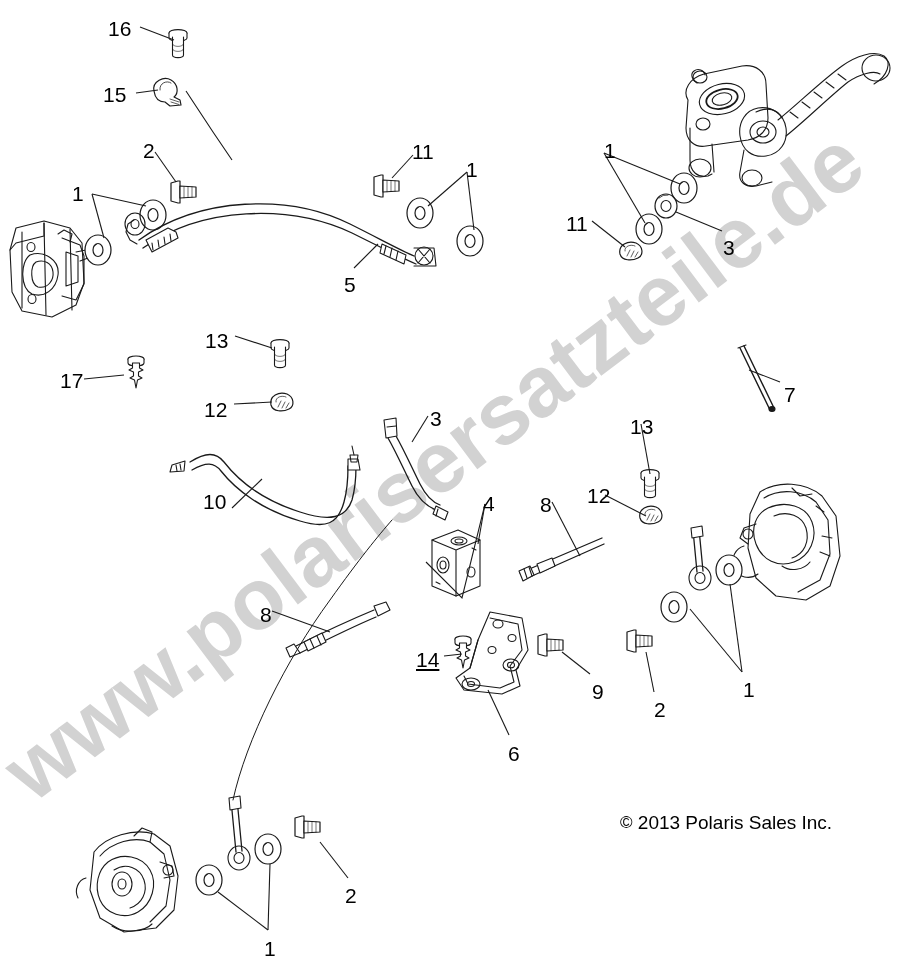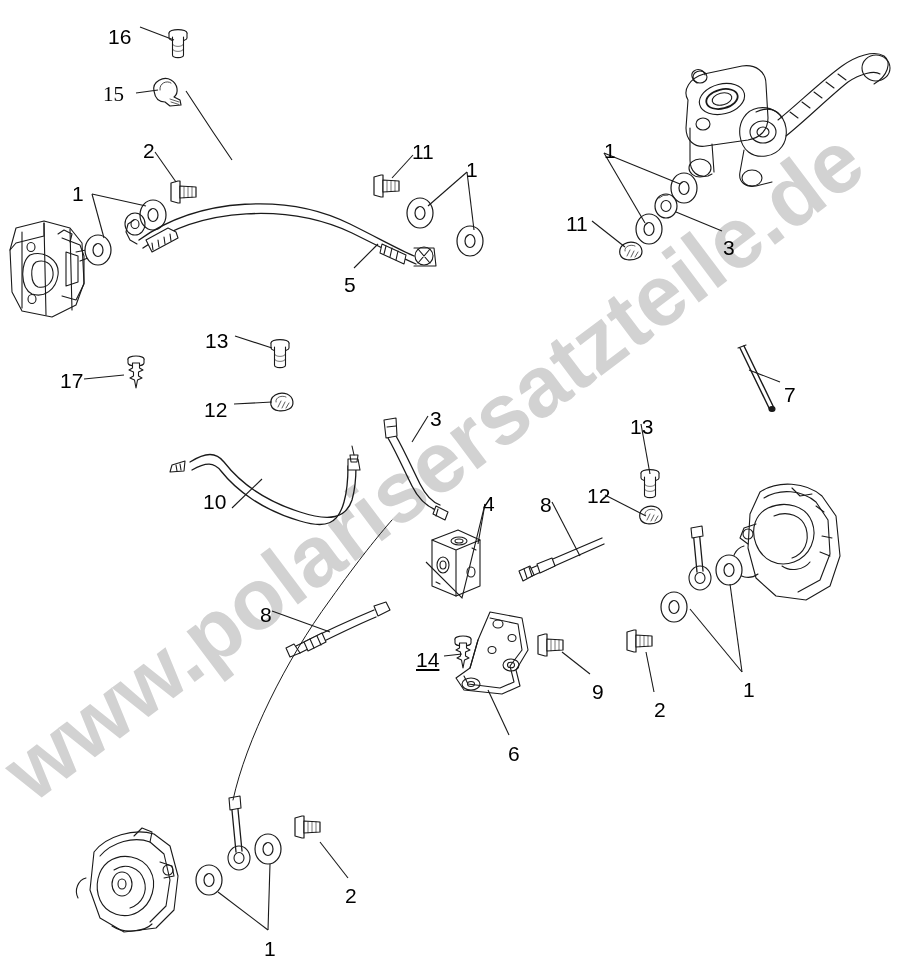--- a/index.html
+++ b/index.html
@@ -387,22 +387,22 @@
       <path d="M 654 692 L 646 652"></path>
       <path d="M 742 672 L 690 609"></path>
       <path d="M 742 672 L 730 584"></path>
       <path d="M 509 735 L 488 690"></path>
       <path d="M 348 878 L 320 842"></path>
       <path d="M 268 930 L 218 892"></path>
       <path d="M 268 930 L 270 864"></path>
     </g>
   </svg>
 
-  <div class="callout" style="left:108px; top:18px;margin-top:8px;">16</div>
-  <div class="callout" style="left:103px; top:84px;font-family:Liberation Serif, serif;">15</div>
+  <div class="callout" style="left:108px; top:18px;">16</div>
+  <div class="callout" style="left:103px; top:84px;">15</div>
   <div class="callout" style="left:143px; top:140px;">2</div>
   <div class="callout" style="left:412px; top:141px;">11</div>
   <div class="callout" style="left:466px; top:159px;">1</div>
   <div class="callout" style="left:72px;  top:183px;">1</div>
   <div class="callout" style="left:604px; top:140px;">1</div>
   <div class="callout" style="left:566px; top:213px;">11</div>
   <div class="callout" style="left:723px; top:237px;">3</div>
   <div class="callout" style="left:344px; top:274px;">5</div>
   <div class="callout" style="left:205px; top:330px;">13</div>
   <div class="callout" style="left:60px;  top:370px;">17</div>
@@ -416,14 +416,18 @@
   <div class="callout" style="left:587px; top:485px;">12</div>
   <div class="callout" style="left:260px; top:604px;">8</div>
   <div class="callout" style="left:416px; top:649px;text-decoration:underline;">14</div>
   <div class="callout" style="left:592px; top:681px;">9</div>
   <div class="callout" style="left:654px; top:699px;">2</div>
   <div class="callout" style="left:743px; top:679px;">1</div>
   <div class="callout" style="left:508px; top:743px;">6</div>
   <div class="callout" style="left:345px; top:885px;">2</div>
   <div class="callout" style="left:264px; top:938px;">1</div>
 
+  <div id="copyright">
+    <span class="cmark">©</span>
+    <span>2013 Polaris Sales Inc.</span>
+  </div>
 
 </div>
 
 </body></html>

